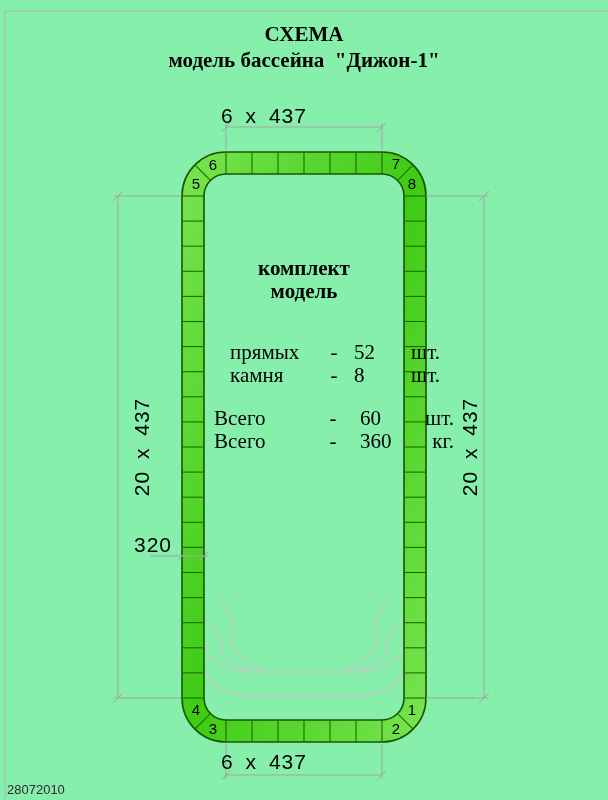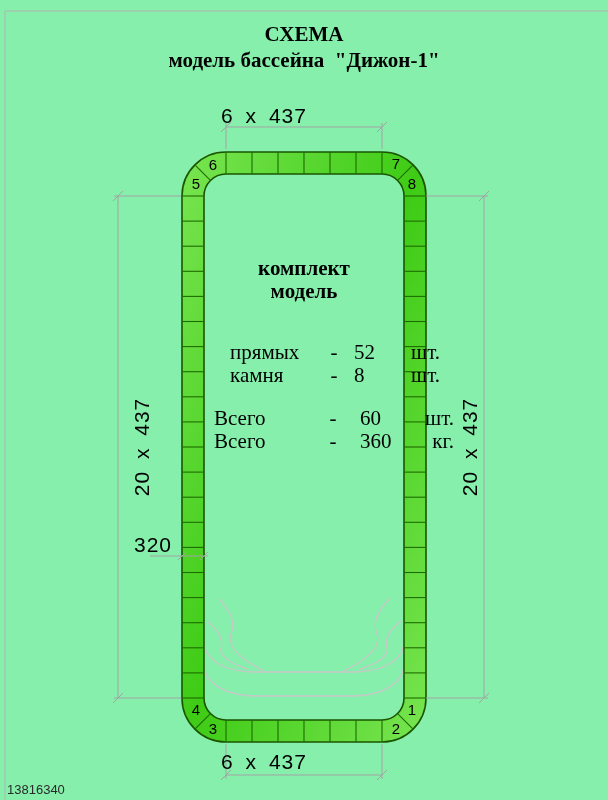--- a/index.html
+++ b/index.html
@@ -209,15 +209,15 @@
 
   <span class="abs corner-num" style="left:404px;top:702px;">1</span>
   <span class="abs corner-num" style="left:388px;top:721px;">2</span>
   <span class="abs corner-num" style="left:205px;top:721px;">3</span>
   <span class="abs corner-num" style="left:188px;top:702px;">4</span>
   <span class="abs corner-num" style="left:188px;top:176px;">5</span>
   <span class="abs corner-num" style="left:205px;top:157px;">6</span>
   <span class="abs corner-num" style="left:388px;top:156px;">7</span>
   <span class="abs corner-num" style="left:404px;top:176px;">8</span>
 
-  <div class="abs stamp">13816340</div>
+  <div class="abs stamp">28072010</div>
 
 </div>
 
 </body></html>

